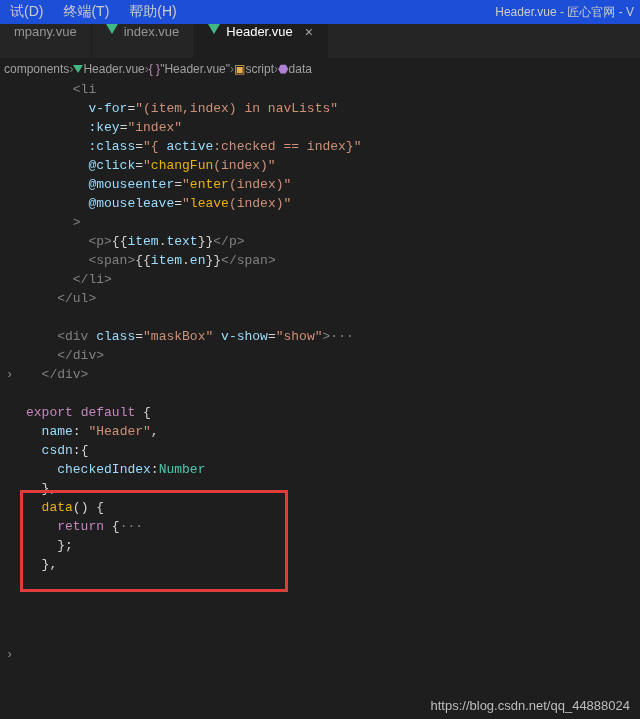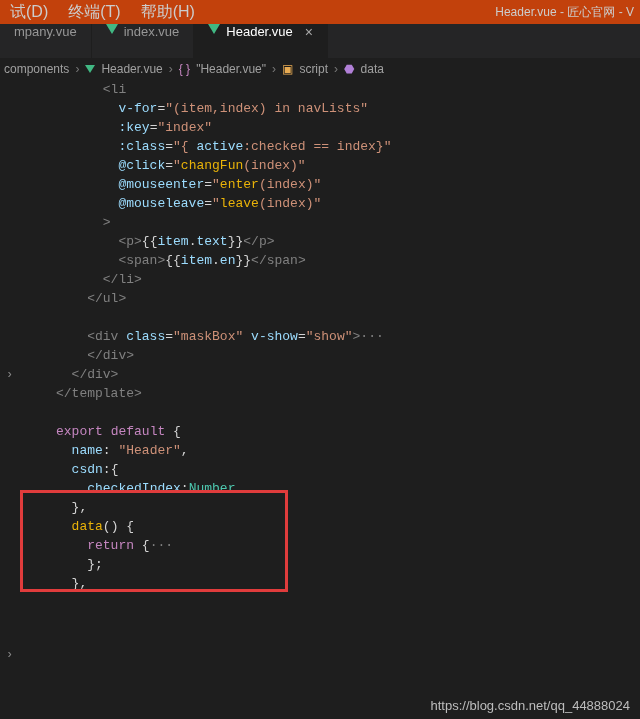--- a/index.html
+++ b/index.html
@@ -8,25 +8,25 @@
   height: 719px;
   background: #1e1e1e;
   font-family: Consolas, "Courier New", monospace;
   font-size: 13px;
   color: #d4d4d4;
   overflow: hidden;
   position: relative;
 }
 .menubar {
   height: 24px;
-  background: #c2410c;
+  background: #1d4ed8;
   display: flex;
   align-items: center;
   color: #ccc;
-  font-size: 16px;
+  font-size: 14px;
   font-family: sans-serif;
 }
 .menubar .menu-item { padding: 0 10px; }
 .title-center {
   position: absolute;
   right: 0;
   top: 0;
   height: 24px;
   display: flex;
   align-items: center;
@@ -60,32 +60,30 @@
 .close-x { color: #aaa; font-size: 14px; margin-left: 6px; }
 .breadcrumb {
   height: 22px;
   background: #1e1e1e;
   display: flex;
   align-items: center;
   font-family: sans-serif;
   font-size: 12px;
   color: #a0a0a0;
   padding-left: 4px;
-  gap: 6px;
 }
 .breadcrumb .sep { color: #777; }
 .bc-icon { display: inline-flex; align-items: center; }
 .editor {
   position: absolute;
   left: 0;
   right: 0;
   top: 80px;
   bottom: 0;
-  padding-left: 8px;
-  margin-left: 48px;
+  padding-left: 26px;
 }
 .gutter {
   position: absolute;
   left: 0;
   top: 80px;
   bottom: 0;
   width: 22px;
 }
 .fold {
   position: absolute;
@@ -177,21 +175,20 @@
 <div class="line"><span class="s-attr">        @mouseleave</span><span class="s-def">=</span><span class="s-str">"</span><span class="s-fn">leave</span><span class="s-str">(index)"</span></div>
 <div class="line"><span class="s-tag">      &gt;</span></div>
 <div class="line"><span class="s-tag">        &lt;p&gt;</span><span class="s-def">{{</span><span class="s-var">item</span><span class="s-def">.</span><span class="s-var">text</span><span class="s-def">}}</span><span class="s-tag">&lt;/p&gt;</span></div>
 <div class="line"><span class="s-tag">        &lt;span&gt;</span><span class="s-def">{{</span><span class="s-var">item</span><span class="s-def">.</span><span class="s-var">en</span><span class="s-def">}}</span><span class="s-tag">&lt;/span&gt;</span></div>
 <div class="line"><span class="s-tag">      &lt;/li&gt;</span></div>
 <div class="line"><span class="s-tag">    &lt;/ul&gt;</span></div>
 <div class="line"></div>
 <div class="line"><span class="s-tag">    &lt;div </span><span class="s-attr">class</span><span class="s-def">=</span><span class="s-str">"maskBox"</span><span> </span><span class="s-attr">v-show</span><span class="s-def">=</span><span class="s-str">"show"</span><span class="s-tag">&gt;</span><span class="s-tag">···</span></div>
 <div class="line"><span class="s-tag">    &lt;/div&gt;</span></div>
 <div class="line"><span class="s-tag">  &lt;/div&gt;</span></div>
-<div class="line"><span class="s-tag">&lt;/template&gt;</span></div>
 <div class="line"></div>
 <div class="line"><span class="s-dir">export</span><span> </span><span class="s-dir">default</span><span class="s-def"> {</span></div>
 <div class="line"><span>  </span><span class="s-var">name</span><span class="s-def">: </span><span class="s-str">"Header"</span><span class="s-def">,</span></div>
 <div class="line"><span>  </span><span class="s-var">csdn</span><span class="s-def">:{</span></div>
 <div class="line"><span>    </span><span class="s-var">checkedIndex</span><span class="s-def">:</span><span class="s-type">Number</span></div>
 <div class="line"><span class="s-def">  },</span></div>
 <div class="line"><span>  </span><span class="s-fn">data</span><span class="s-def">() {</span></div>
 <div class="line"><span>    </span><span class="s-dir">return</span><span class="s-def"> {</span><span class="s-tag">···</span></div>
 <div class="line"><span class="s-def">    };</span></div>
 <div class="line"><span class="s-def">  },</span></div>

